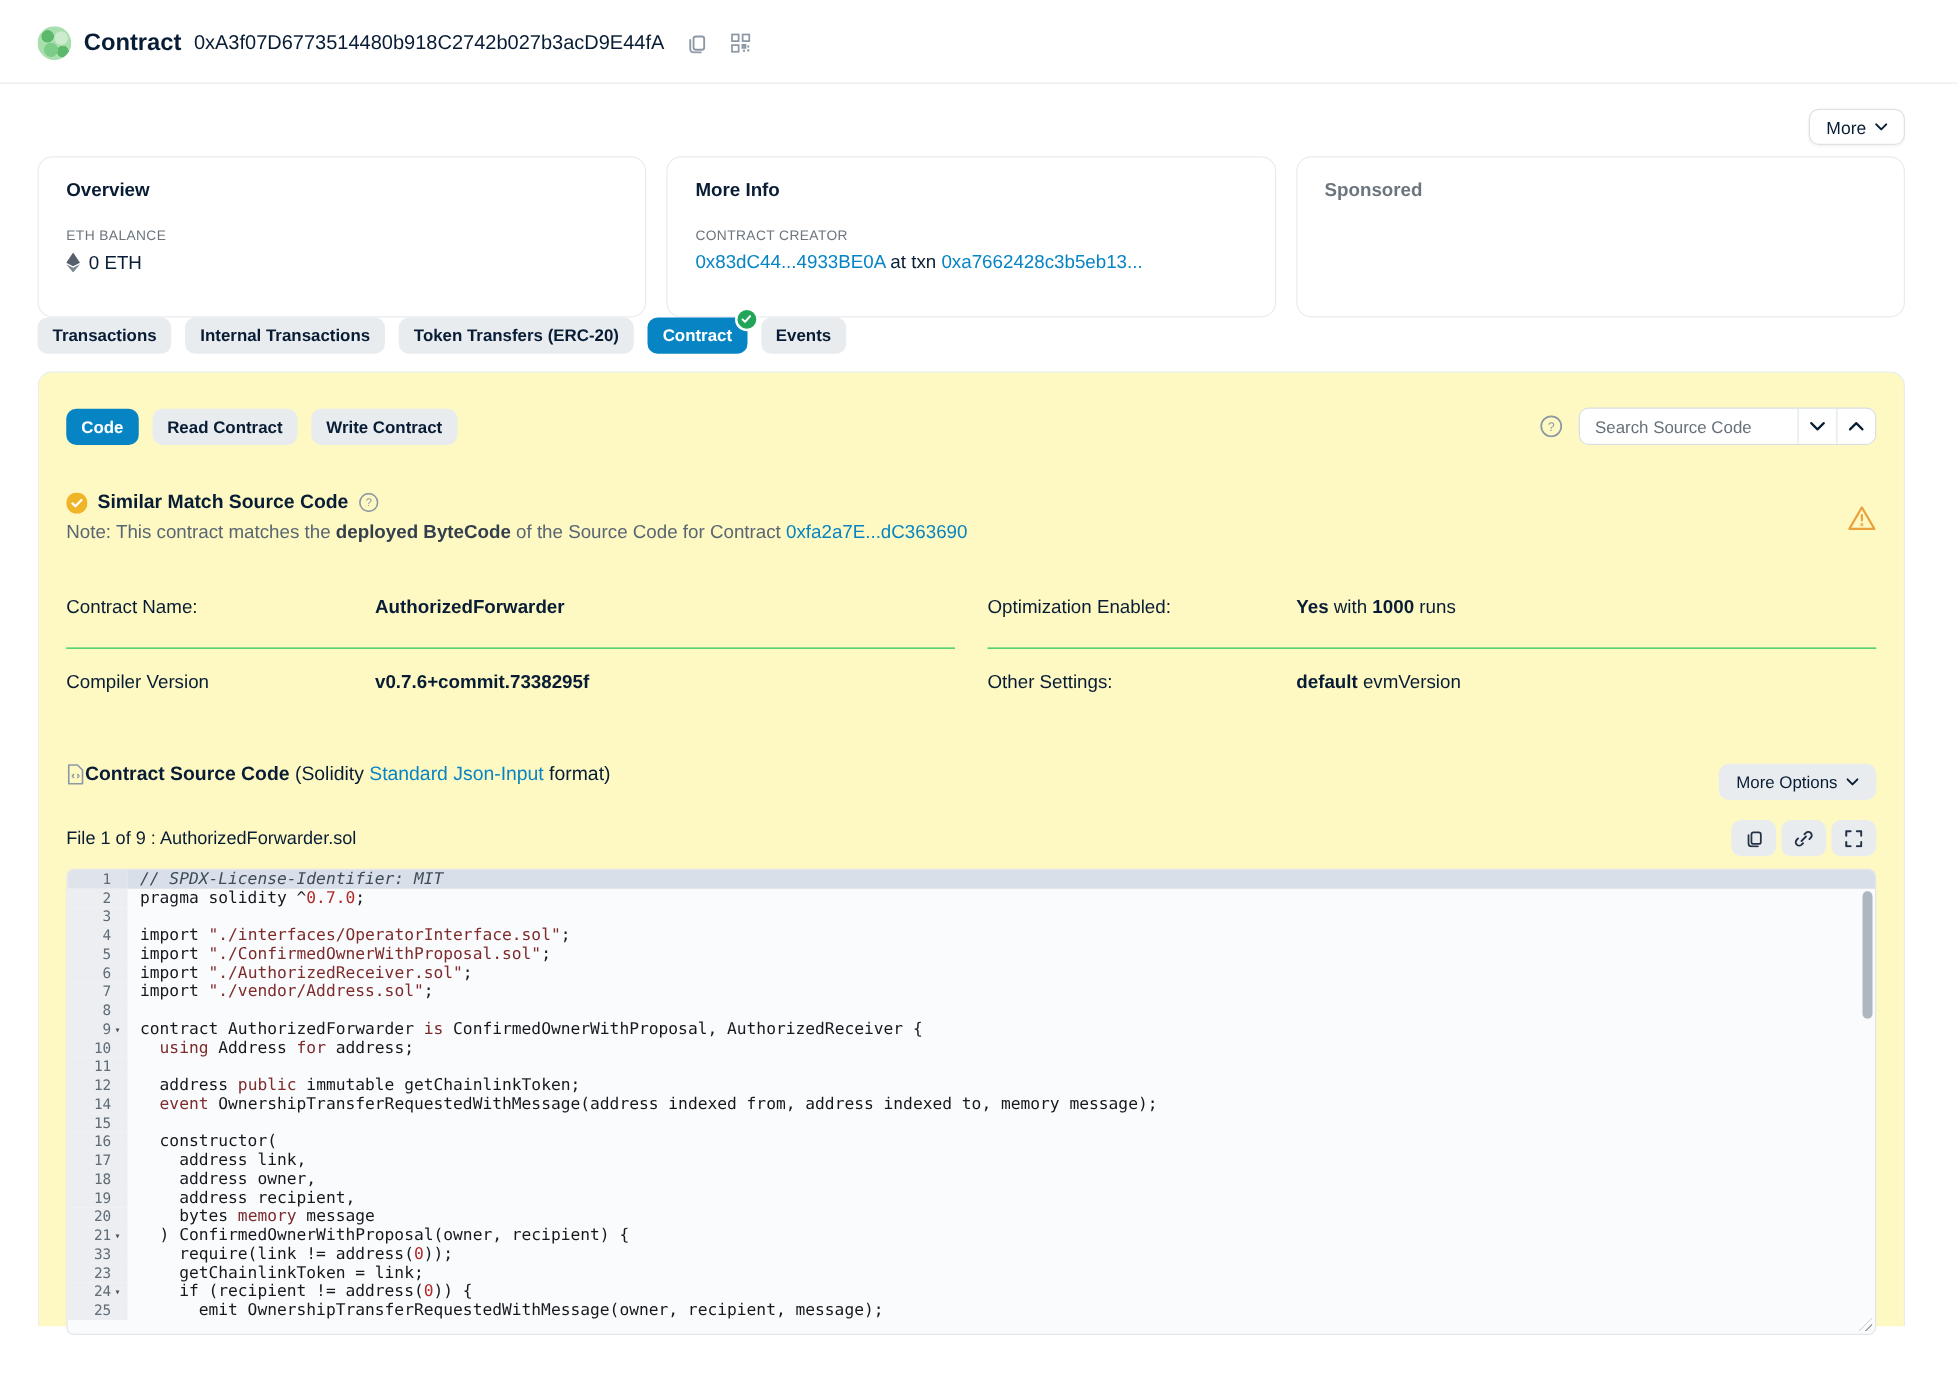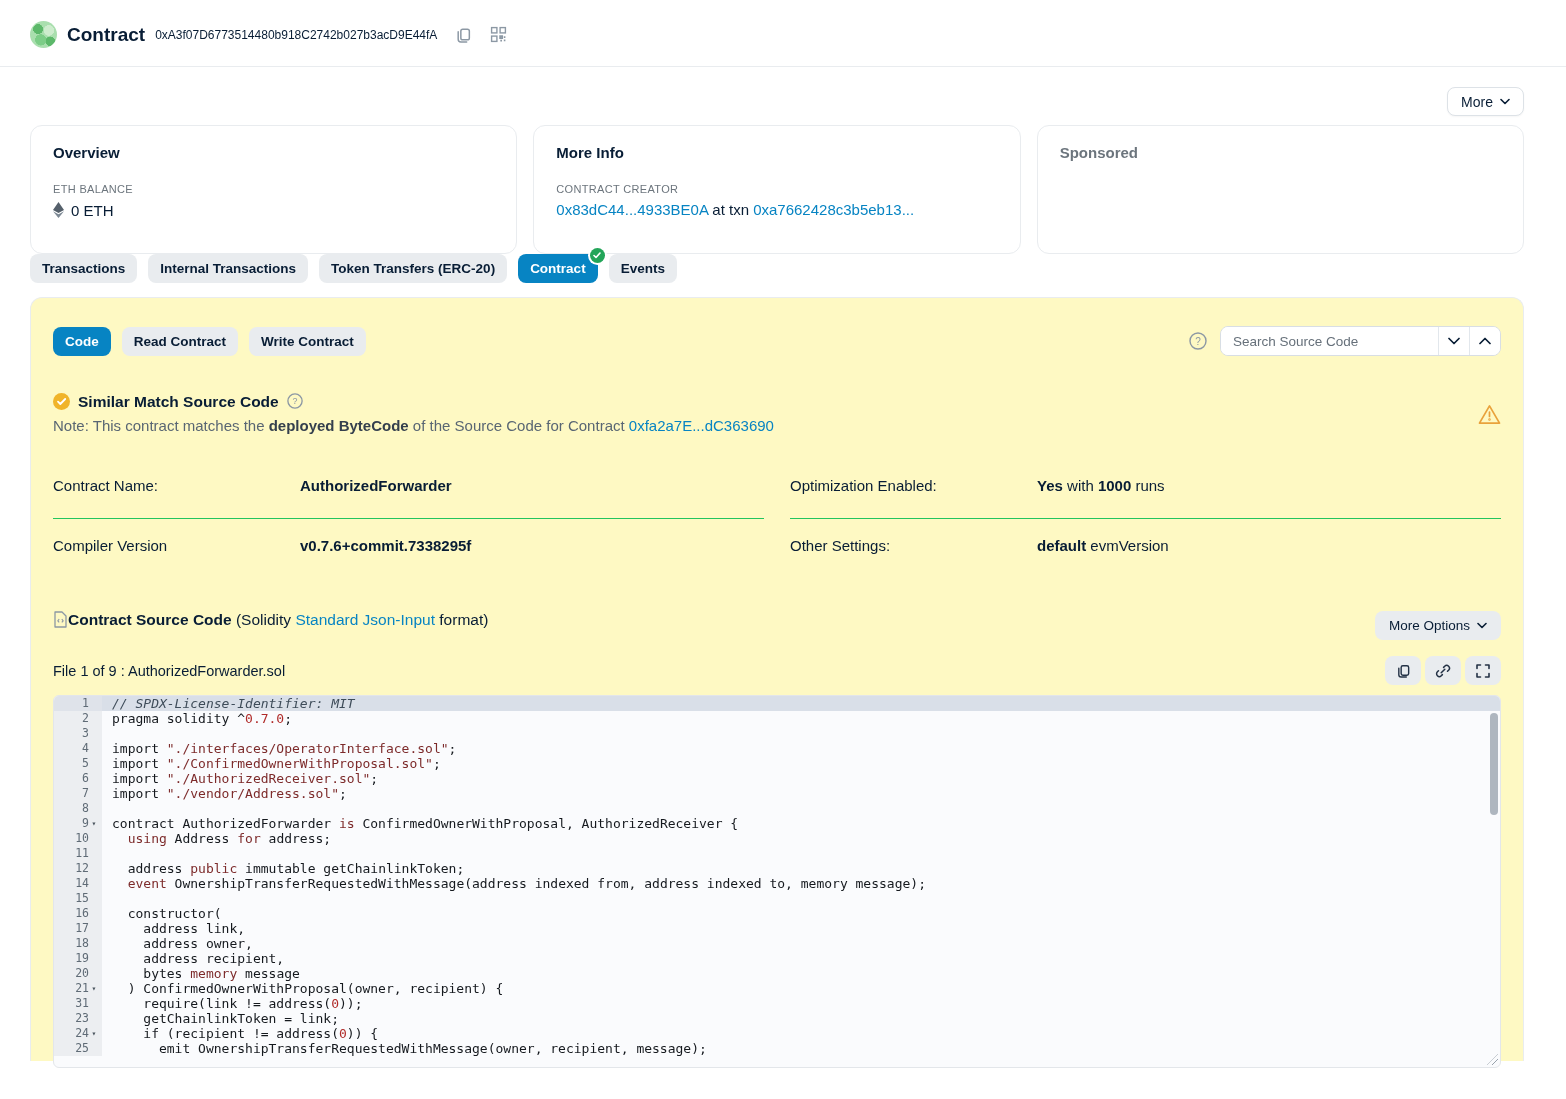--- a/index.html
+++ b/index.html
@@ -11,21 +11,21 @@
   
   .topbar { display:flex; align-items:center; gap:10px; padding:21px 30px 18px 30px; border-bottom:1px solid #e9ecef; }
   .avatar { width:27px; height:27px; border-radius:50%; flex:none;
     background:
       radial-gradient(circle at 30% 30%, #5cb86a 0 18%, transparent 19%),
       radial-gradient(circle at 70% 35%, #cdeccd 0 20%, transparent 21%),
       radial-gradient(circle at 40% 70%, #7ccd87 0 22%, transparent 23%),
       radial-gradient(circle at 75% 75%, #5cb86a 0 16%, transparent 17%),
       #a9dfae; }
   .page-title { font-size:19px; font-weight:700; }
-  .page-address { font-size:12px; color:#081d35; }
+  .page-address { font-size:16px; color:#081d35; }
   .hicon { margin-left:8px; cursor:pointer; display:flex; align-items:center; }
 
   
   .more-row { display:flex; justify-content:flex-end; margin-top:20px; }
   .btn-more { display:inline-flex; align-items:center; gap:7px; height:29px; padding:0 13px;
     background:#fff; border:1px solid #dde2e7; border-radius:8px; font-size:14px; color:#081d35;
     box-shadow:0 1px 2px rgba(0,0,0,.04); cursor:pointer; }
 
   
   .cards { display:flex; gap:16px; margin-top:9px; }
@@ -46,31 +46,31 @@
   .badge-check { position:absolute; top:-6px; right:-7px; width:15px; height:15px; border-radius:50%;
     background:#23a559; box-shadow:0 0 0 2px #fff; display:flex; align-items:center; justify-content:center; }
 
   
   .main-card { margin-top:14px; height:764px; background:#fef9c3; border:1px solid #e9ecef;
     border-bottom:none; border-radius:12px 12px 0 0; padding:22px 22px 0 22px; }
 
   .ct-row { display:flex; align-items:center; justify-content:space-between; margin-top:6px; }
   .ct-left { display:flex; gap:11px; }
   .ct-right { display:flex; align-items:center; gap:13px; }
-  .search-group { display:flex; align-items:stretch; width:281px; height:30px; background:#fff;
+  .search-group { display:flex; align-items:stretch; width:238px; height:30px; background:#fff;
     border:1px solid #d8dee4; border-radius:8px; overflow:hidden; }
   .search-group input { flex:1; min-width:0; border:none; outline:none; padding:0 12px; font-size:13.5px;
     color:#081d35; font-family:inherit; }
   .search-group input::placeholder { color:#66707a; }
   .sg-btn { width:31px; flex:none; display:flex; align-items:center; justify-content:center;
     background:#fff; border:none; border-left:1px solid #e2e7ec; cursor:pointer; }
 
   
   .match-wrap { position:relative; margin-top:37px; }
-  .match-title-row { display:flex; align-items:flex-start; gap:8px; }
+  .match-title-row { display:flex; align-items:center; gap:8px; }
   .match-title { font-size:15.5px; font-weight:700; }
   .match-note { margin-top:6px; font-size:15px; color:#596673; }
   .match-note b { color:#343f4d; }
   .warn-tri { position:absolute; right:0; top:11px; }
 
   
   .info-grid { display:grid; grid-template-columns:1fr 1fr; column-gap:26px; margin-top:25px; }
   .info-row { display:flex; padding:18px 0 24px 0; font-size:15px; }
   .info-row.first { border-bottom:1px solid #22c55e; }
   .info-label { width:247px; flex:none; }
@@ -322,21 +322,21 @@
           <div class="code-row"><div class="gutter-cell"><span class="ln">11</span><span class="fold"></span></div><div class="code-cell"></div></div>
           <div class="code-row"><div class="gutter-cell"><span class="ln">12</span><span class="fold"></span></div><div class="code-cell"><span>  address </span><span class="kw">public</span><span> immutable getChainlinkToken;</span></div></div>
           <div class="code-row"><div class="gutter-cell"><span class="ln">14</span><span class="fold"></span></div><div class="code-cell"><span>  </span><span class="kw">event</span><span> OwnershipTransferRequestedWithMessage(address indexed from, address indexed to, memory message);</span></div></div>
           <div class="code-row"><div class="gutter-cell"><span class="ln">15</span><span class="fold"></span></div><div class="code-cell"></div></div>
           <div class="code-row"><div class="gutter-cell"><span class="ln">16</span><span class="fold"></span></div><div class="code-cell"><span>  constructor(</span></div></div>
           <div class="code-row"><div class="gutter-cell"><span class="ln">17</span><span class="fold"></span></div><div class="code-cell"><span>    address link,</span></div></div>
           <div class="code-row"><div class="gutter-cell"><span class="ln">18</span><span class="fold"></span></div><div class="code-cell"><span>    address owner,</span></div></div>
           <div class="code-row"><div class="gutter-cell"><span class="ln">19</span><span class="fold"></span></div><div class="code-cell"><span>    address recipient,</span></div></div>
           <div class="code-row"><div class="gutter-cell"><span class="ln">20</span><span class="fold"></span></div><div class="code-cell"><span>    bytes </span><span class="kw">memory</span><span> message</span></div></div>
           <div class="code-row"><div class="gutter-cell"><span class="ln">21</span><span class="fold">▾</span></div><div class="code-cell"><span>  ) ConfirmedOwnerWithProposal(owner, recipient) {</span></div></div>
-          <div class="code-row"><div class="gutter-cell"><span class="ln">31</span><span class="fold"></span></div><div class="code-cell"><span>    require(link != address(</span><span class="num">0</span><span>));</span></div></div>
+          <div class="code-row"><div class="gutter-cell"><span class="ln">33</span><span class="fold"></span></div><div class="code-cell"><span>    require(link != address(</span><span class="num">0</span><span>));</span></div></div>
           <div class="code-row"><div class="gutter-cell"><span class="ln">23</span><span class="fold"></span></div><div class="code-cell"><span>    getChainlinkToken = link;</span></div></div>
           <div class="code-row"><div class="gutter-cell"><span class="ln">24</span><span class="fold">▾</span></div><div class="code-cell"><span>    if (recipient != address(</span><span class="num">0</span><span>)) {</span></div></div>
           <div class="code-row"><div class="gutter-cell"><span class="ln">25</span><span class="fold"></span></div><div class="code-cell"><span>      emit OwnershipTransferRequestedWithMessage(owner, recipient, message);</span></div></div>
         </div>
       <div class="scroll-thumb"></div>
       <div class="resize-grip"></div>
     </div>
 
   </div>
 </div>

